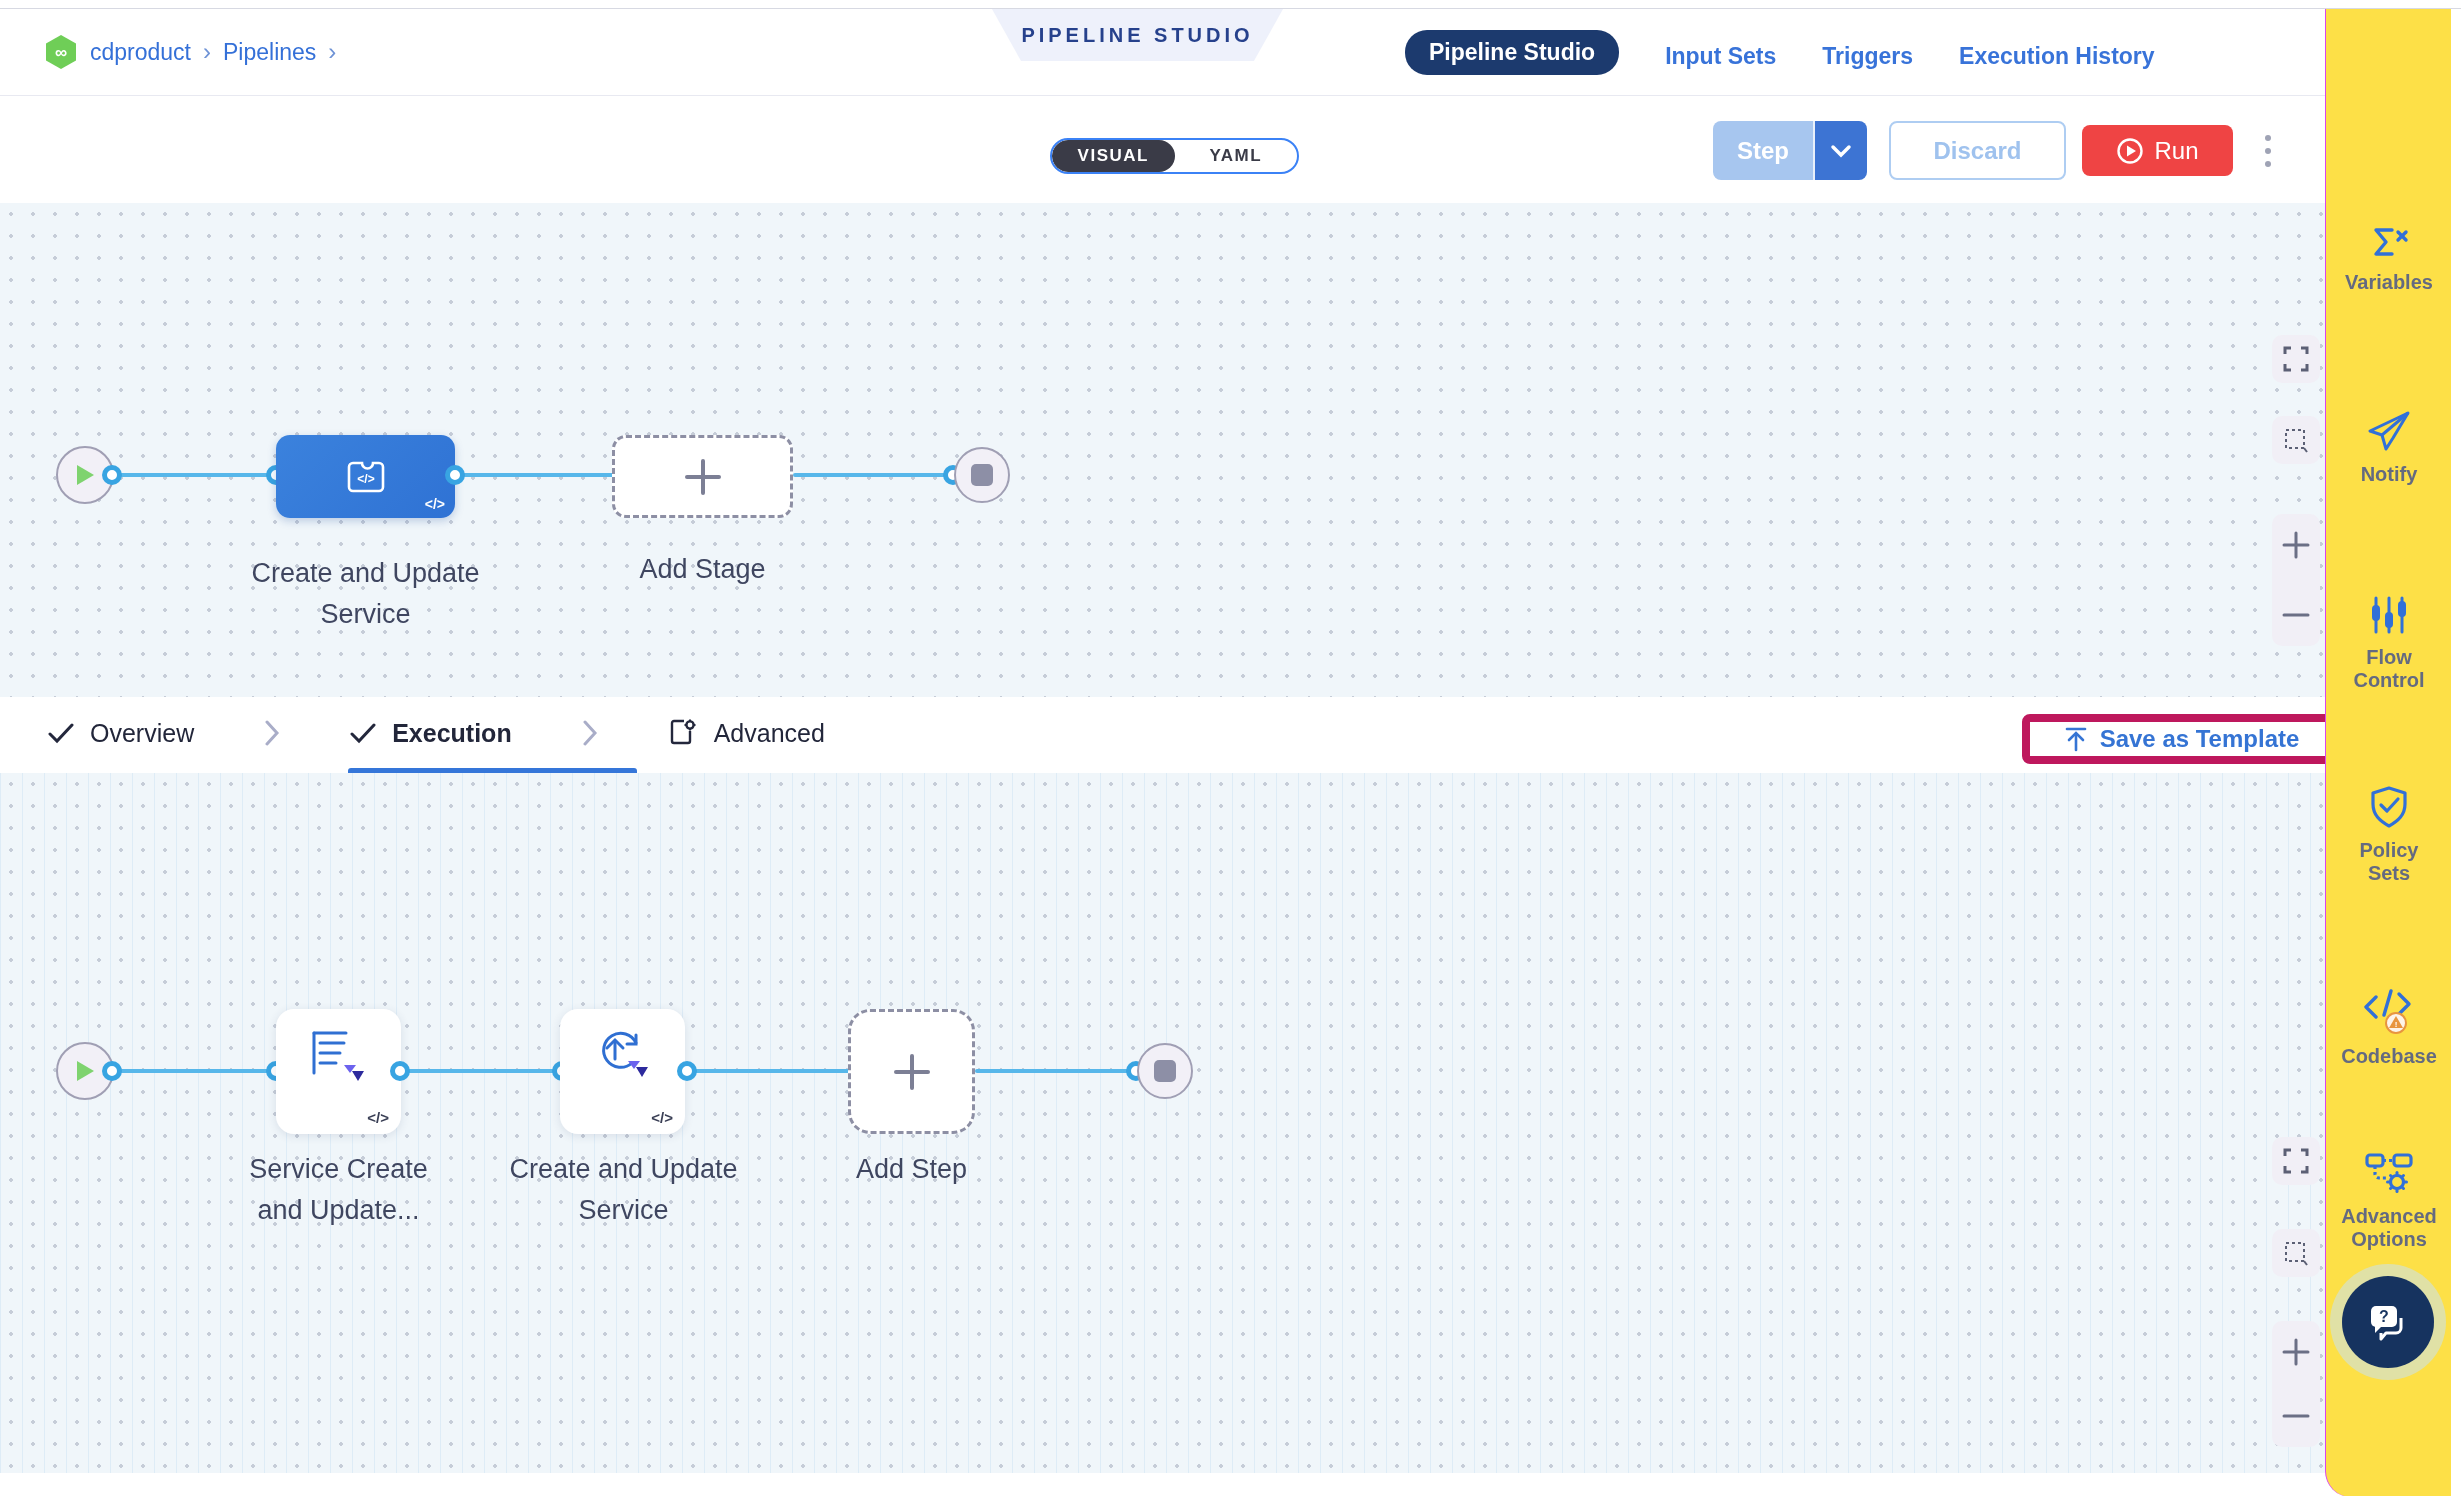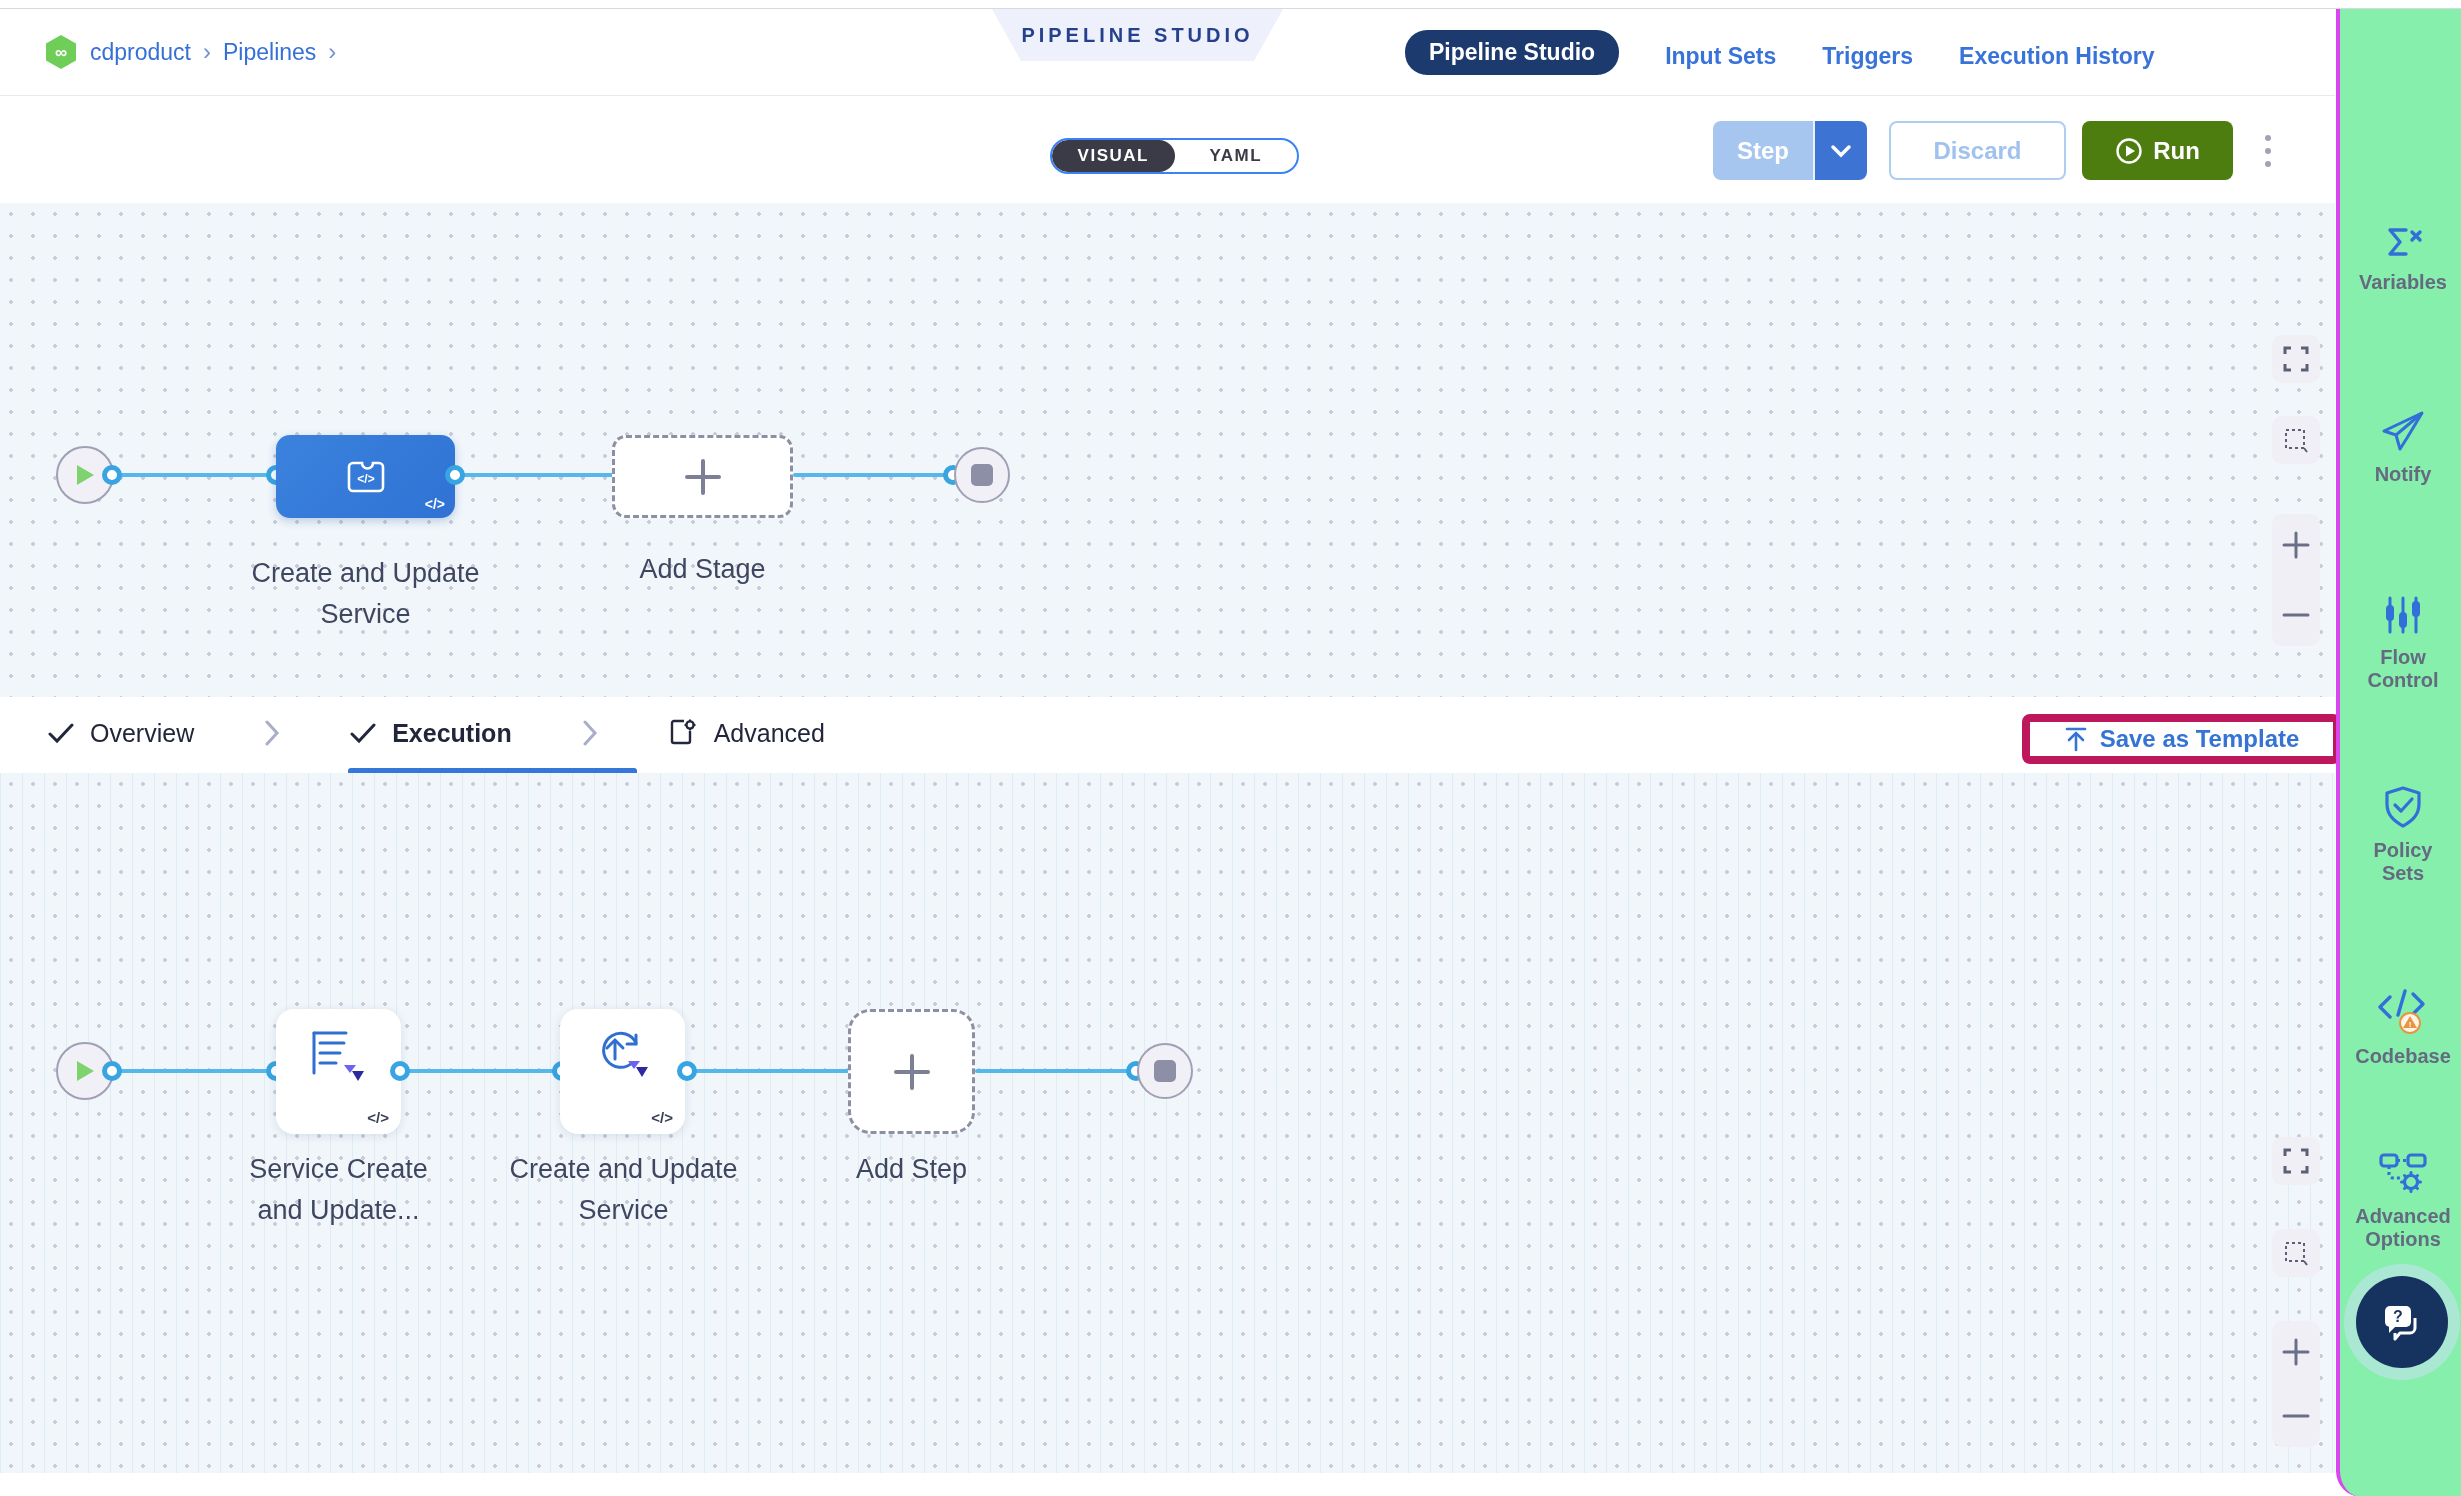--- a/index.html
+++ b/index.html
@@ -30,22 +30,22 @@
   .seg { flex:1; display:flex; align-items:center; justify-content:center; font-weight:bold; font-size:17px; letter-spacing:1.5px; }
   .seg.on { background:#3a3b47; color:#fff; border-radius:16px; }
   .seg.off { color:#3a3b47; }
   #actions { position:absolute; left:1713px; top:24px; height:59px; display:flex; align-items:center; }
   #save-btn { width:100px; height:59px; background:#a7c6ef; color:#fff; font-weight:bold; font-size:24px;
     border:none; border-radius:8px 0 0 8px; cursor:pointer; }
   #save-caret { width:54px; height:59px; background:#3d74d3; border:none; border-left:2px solid #e8f0fb;
     border-radius:0 8px 8px 0; display:flex; align-items:center; justify-content:center; cursor:pointer; }
   #discard-btn { width:177px; height:59px; margin-left:22px; background:#fff; border:2px solid #aecdf2;
     border-radius:8px; color:#9fc2ee; font-weight:bold; font-size:24px; cursor:pointer; }
-  #run-btn { width:151px; height:59px; margin-left:16px; background:#4d7c0f; border:none; border-radius:8px;
-    color:#fff; font-weight:bold; font-size:24px; display:flex; align-items:center; justify-content:center; gap:10px; cursor:pointer; }
+  #run-btn { width:151px; height:51px; margin-left:16px; background:#ef4444; border:none; border-radius:8px;
+    color:#fff; font-weight:normal; font-size:24px; display:flex; align-items:center; justify-content:center; gap:10px; cursor:pointer; }
   #kebab { margin-left:26px; display:flex; flex-direction:column; gap:7px; cursor:pointer; padding:6px; }
   #kebab i { width:6px; height:6px; border-radius:50%; background:#9fa3b5; }
 
   
   .canvas { position:absolute; left:0; width:2335px; background:#f0f6fa;
     background-image:radial-gradient(circle,#c6cdd8 1.6px,transparent 1.9px);
     background-size:22px 22px; }
   #canvas1 { top:203px; height:494px; }
   #canvas2 { top:773px; height:700px;
     background-image:repeating-linear-gradient(to right,rgba(140,190,230,0.18) 0 1px,transparent 1px 22px),
@@ -83,22 +83,22 @@
   .tabitem { display:flex; align-items:center; gap:16px; cursor:pointer; }
   .tabitem span { font-size:25px; color:#22263a; }
   .tabitem.active span { font-weight:bold; }
   .tabsep { display:flex; align-items:center; }
   #tab-underline { position:absolute; left:348px; bottom:0; width:289px; height:5px; background:#3576d9; border-radius:3px 3px 0 0; }
   #save-template-btn { position:absolute; left:2022px; top:17px; width:319px; height:50px; background:#fff;
     border:8px solid #be185d; border-radius:8px; color:#3574d4; font-weight:bold; font-size:24px;
     display:flex; align-items:center; justify-content:center; gap:12px; cursor:pointer; }
 
   
-  #sidebar { position:absolute; top:9px; right:0; width:126px; height:1488px; background:#86efac;
-    border-left:4px solid #d946ef; border-bottom-left-radius:26px; }
+  #sidebar { position:absolute; top:9px; right:11px; width:126px; height:1488px; background:#fde047;
+    border-left:1px solid #d946ef; border-bottom-left-radius:26px; }
   .side-item { position:absolute; left:0; width:126px; display:flex; flex-direction:column; align-items:center; gap:10px; cursor:pointer; }
   .side-item .lbl { color:#646a80; font-size:20px; font-weight:bold; line-height:23px; text-align:center; }
   #chat-btn { position:absolute; left:16px; top:1267px; width:92px; height:92px; border-radius:50%; background:#16335f;
     box-shadow:0 0 0 12px rgba(200,225,244,.55); display:flex; align-items:center; justify-content:center; cursor:pointer; }
 </style>
 </head>
 <body>
 
 <div id="app">
   <div id="topline"></div>

